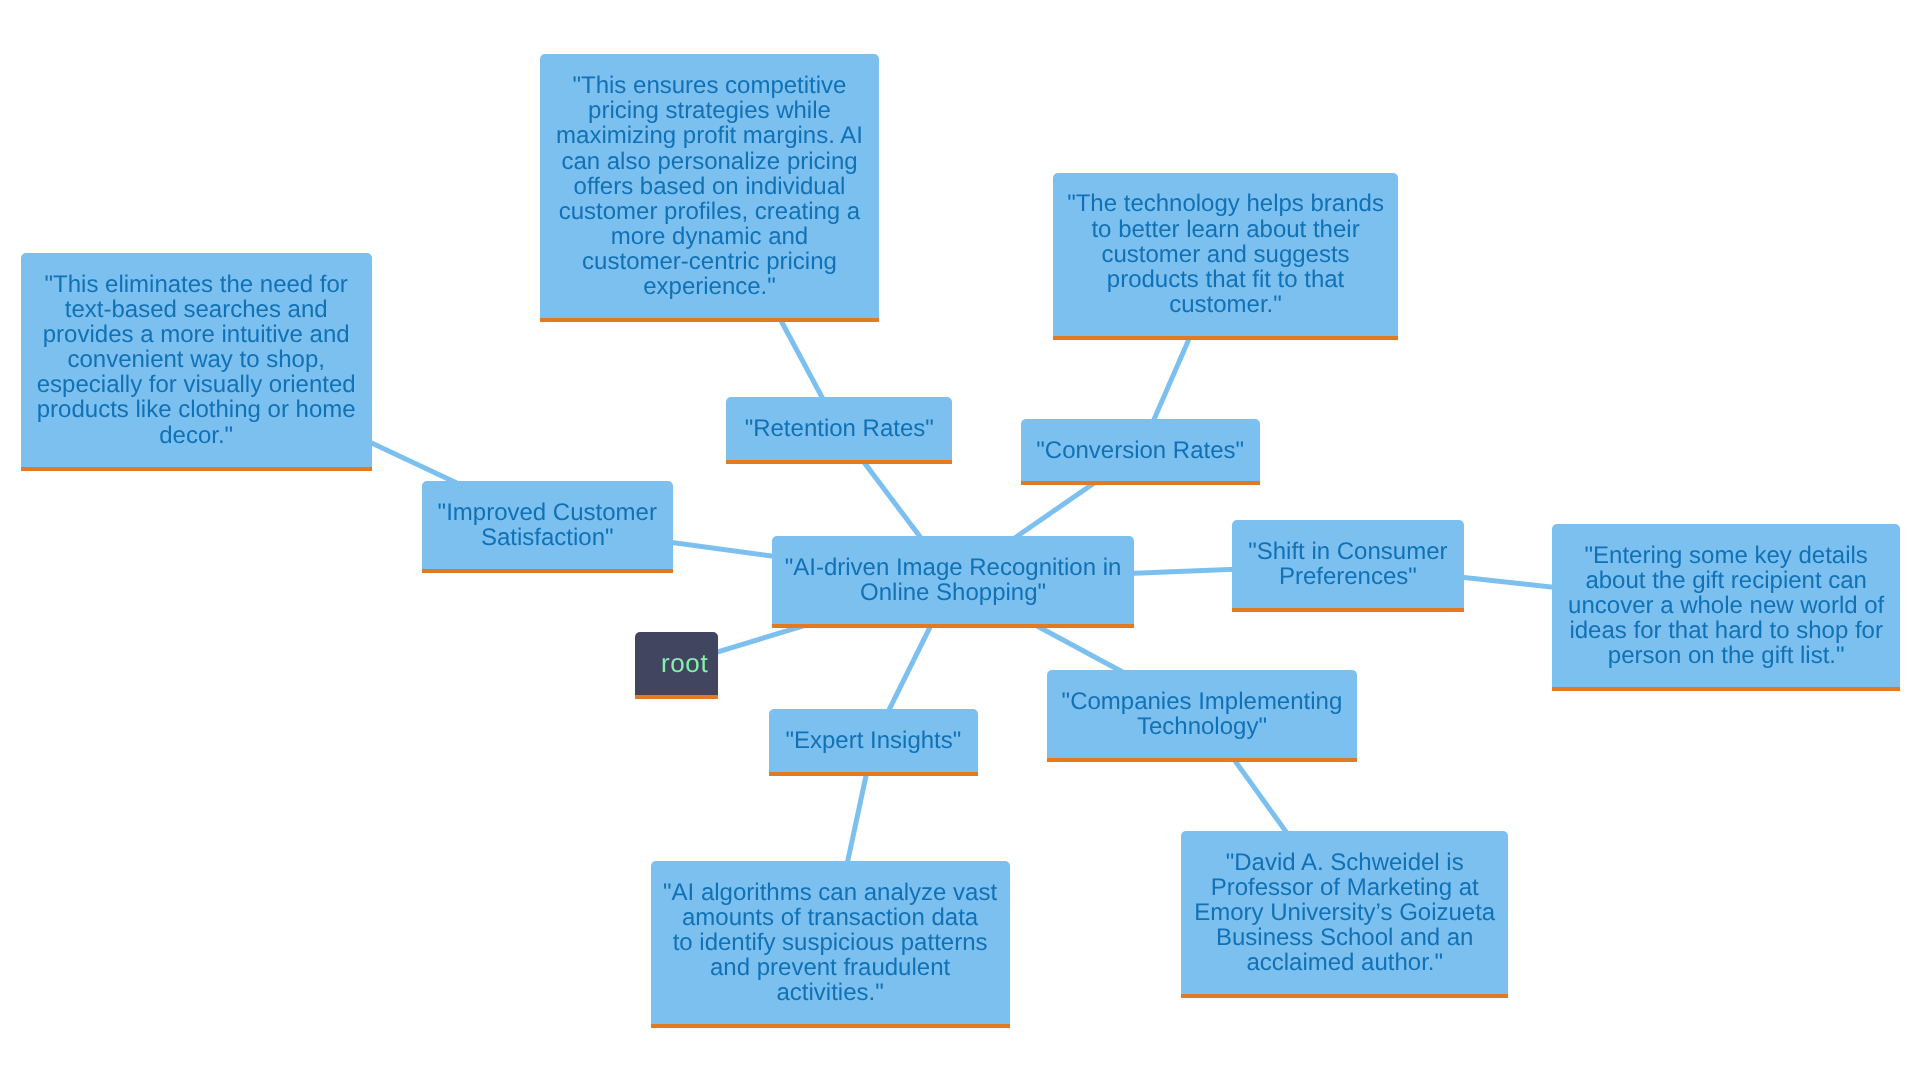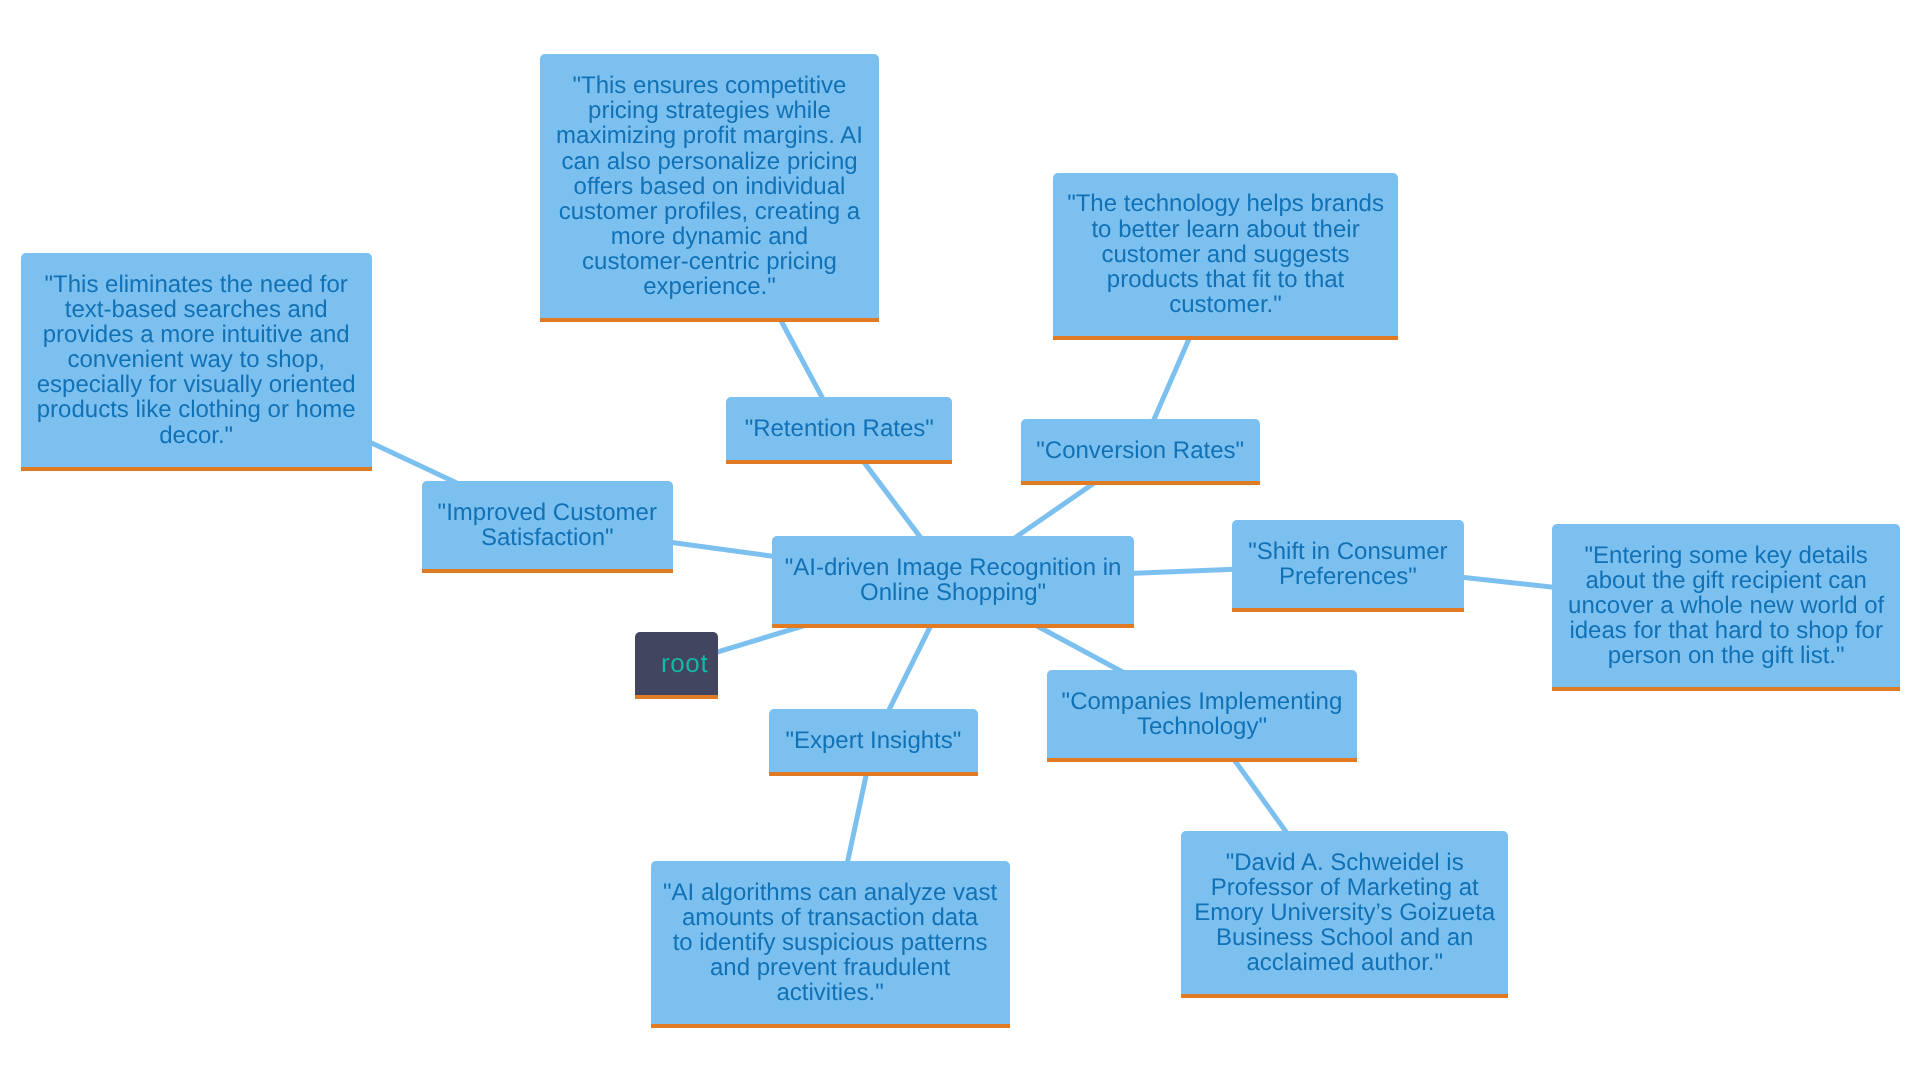--- a/index.html
+++ b/index.html
@@ -52,21 +52,21 @@
     <line class="edge" x1="1140.2" y1="451.125" x2="1225.55" y2="255.075" stroke="#7CC0F0"></line>
     <line class="edge" x1="953.05" y1="580.625" x2="1347.8500000000001" y2="564.675" stroke="#7CC0F0"></line>
     <line class="edge" x1="1347.8500000000001" y1="564.675" x2="1726.2" y2="606.225" stroke="#7CC0F0"></line>
     <line class="edge" x1="953.05" y1="580.625" x2="1201.95" y2="714.825" stroke="#7CC0F0"></line>
     <line class="edge" x1="1201.95" y1="714.825" x2="1344.7" y2="913.475" stroke="#7CC0F0"></line>
     <line class="edge" x1="953.05" y1="580.625" x2="873.4000000000001" y2="741.275" stroke="#7CC0F0"></line>
     <line class="edge" x1="873.4000000000001" y1="741.275" x2="830.1" y2="943.225" stroke="#7CC0F0"></line>
   </svg>
 
   <div id="node-layer">
-  <div class="node root" style="left: 635.4px; top: 632.1px; width: 82.5px; height: 66.65px; background: rgb(65, 69, 95); color: #14b8a6; border-bottom-color: rgb(224, 123, 36); padding-left: 16px;">
+  <div class="node root" style="left: 635.4px; top: 632.1px; width: 82.5px; height: 66.65px; background: rgb(65, 69, 95); color: #86efac; border-bottom-color: rgb(224, 123, 36); padding-left: 16px;">
     <span class="label">root</span>
   </div>
   <div class="node" style="left: 772.4px; top: 535.7px; width: 361.3px; height: 92.1px; background: rgb(124, 192, 240); color: rgb(17, 113, 181); border-bottom-color: rgb(224, 123, 36);">
     <span class="label">"AI-driven Image Recognition in
 Online Shopping"</span>
   </div>
   <div class="node" style="left: 421.5px; top: 480.6px; width: 251.5px; height: 92px; background: rgb(124, 192, 240); color: rgb(17, 113, 181); border-bottom-color: rgb(224, 123, 36);">
     <span class="label">"Improved Customer
 Satisfaction"</span>
   </div>

